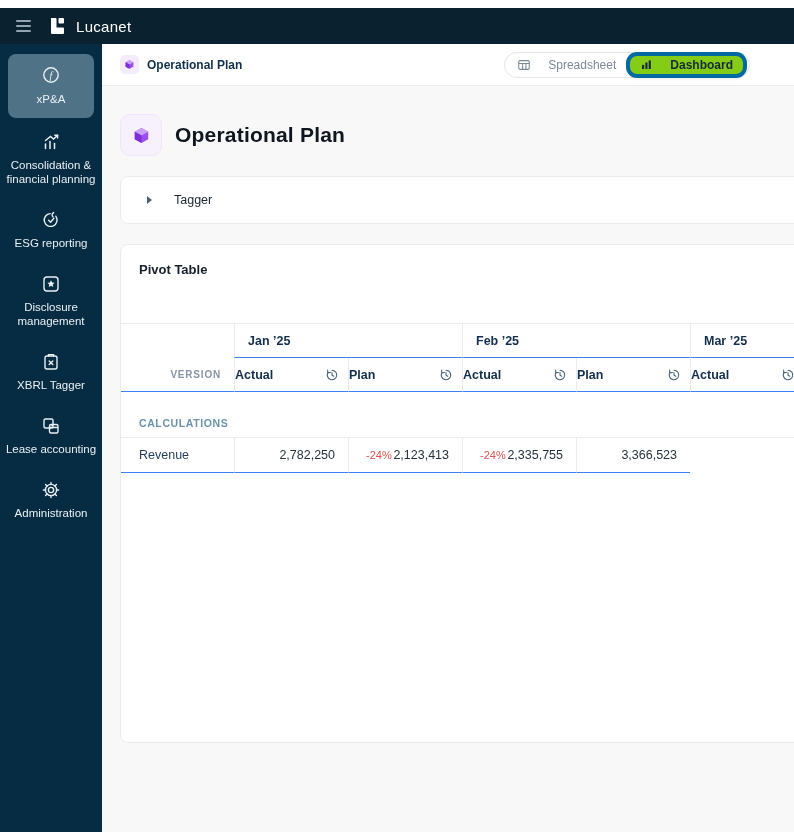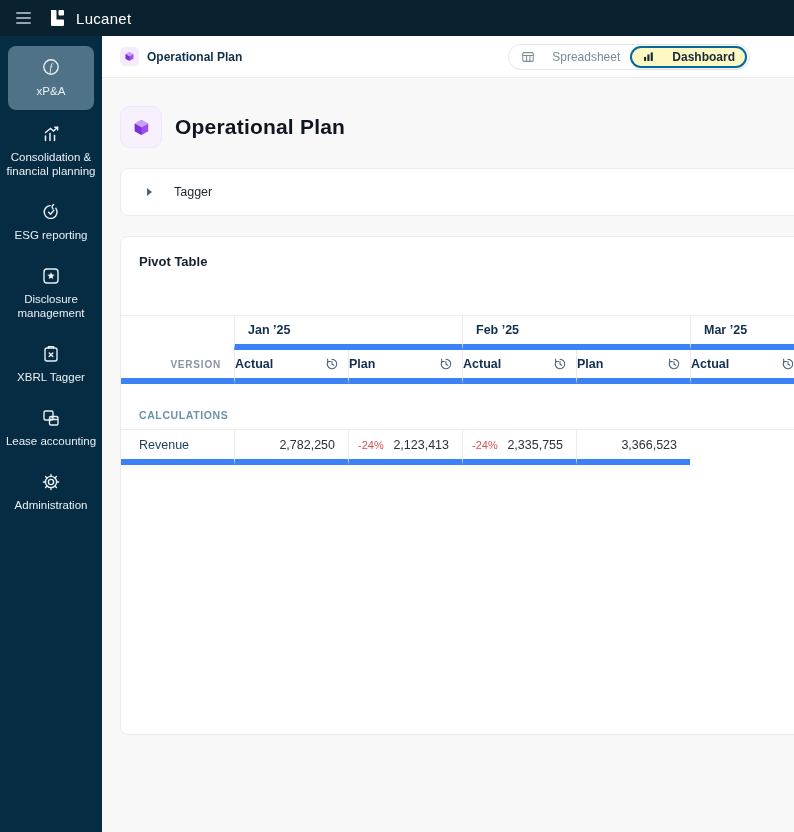--- a/index.html
+++ b/index.html
@@ -1,20 +1,20 @@
 <!DOCTYPE html>
 <html><head>
 <meta charset="utf-8">
 <style>
   * { margin:0; padding:0; box-sizing:border-box; }
   html,body { width:794px; height:832px; overflow:hidden; background:#fff;
               font-family:"Liberation Sans", sans-serif; }
 
   
-  .topbar { height:36px; background:#0a222f; display:flex; align-items:center; padding:0 16px; gap:16px; }
+  .topbar { height:36px; background:#0a222f; display:flex; align-items:center; padding:0 16px; gap:16px;margin-top:8px; }
   .hamburger { display:flex; flex-direction:column; gap:3px; cursor:pointer; }
   .hamburger span { width:15px; height:2px; background:#93a4b0; border-radius:1px; }
   .brand { display:flex; align-items:center; gap:9px; }
   .brand svg { display:block; }
   .brand-name { color:#fff; font-size:15px; font-weight:500; letter-spacing:.3px; }
 
   
   .app-body { display:flex; height:796px; }
   .sidebar { width:102px; background:#062c43; flex:0 0 102px; display:flex; flex-direction:column;
              align-items:center; padding-top:10px; }
@@ -34,21 +34,21 @@
   .crumb-tile { width:19px; height:19px; border-radius:5px; background:#f4ecfd; display:flex;
                 align-items:center; justify-content:center; }
   .crumb-label { font-size:12px; font-weight:700; color:#10304b; }
 
   .seg-control { display:flex; align-items:center; border:1px solid #e3e6e9; border-radius:14px;
                  background:#fff; padding:2px; height:26px; }
   .seg { display:flex; align-items:center; gap:17px; padding:2px 10px; font-size:12px; color:#7b8a99;
          border-radius:11px; cursor:pointer; white-space:nowrap; }
   .seg .sicon { display:flex; color:#8painva}
   .seg .sicon { display:flex; }
-  .seg.active { background:#fef9c3; border:2px solid #0369a1; color:#17293a; font-weight:700;
+  .seg.active { background:#84cc16; border:4px solid #0369a1; color:#17293a; font-weight:700;
                 box-shadow:0 1px 2px rgba(20,40,60,.08); }
 
   
   .content { padding-left:18px; }
   .title-row { display:flex; align-items:center; gap:13px; margin-top:28px; }
   .title-tile { width:42px; height:42px; border-radius:10px; background:#f7f1fd; border:1px solid #f0e5fc;
                 display:flex; align-items:center; justify-content:center; }
   .page-title { font-size:21px; font-weight:700; color:#0e1621; letter-spacing:.2px; }
 
   .card { background:#fff; border:1px solid #ebebeb; border-radius:8px; width:700px; }
@@ -58,32 +58,32 @@
 
   .pivot-card { margin-top:20px; height:499px; overflow:hidden; }
   .pivot-title { font-size:13px; font-weight:700; color:#15202b; padding:17px 18px 46px; }
 
   
   .ptable { width:683px; border-top:1px solid #ececec; font-size:12.5px; color:#26323c; }
   .trow { display:flex; }
   .cell { box-sizing:border-box; height:34px; display:flex; align-items:center; }
   .c-head { width:113px; flex:0 0 113px; }
   .c-data { width:114px; flex:0 0 114px; border-left:1px solid #ececec; }
-  .bb { border-bottom:6px solid #3b82f6; }
+  .bb { border-bottom:1px solid #3b82f6; }
   .month-cell { font-weight:700; color:#12304e; padding-left:13px; }
   .month-jan,.month-feb { width:228px; flex:0 0 228px; }
   .version-cell { justify-content:flex-end; padding-right:13px; font-size:10px; font-weight:600;
                   letter-spacing:.8px; color:#8795a5; }
   .vhead { position:relative; justify-content:flex-start; font-weight:700; color:#12304e; }
   .vhead .hicon { position:absolute; right:9px; top:50%; transform:translateY(-50%); color:#44607a; display:flex; }
   .spacer-row { height:16px; }
   .calc-row { height:30px; display:flex; align-items:center; padding-left:18px; border-bottom:1px solid #ececec;
               font-size:10.5px; font-weight:600; letter-spacing:.6px; color:#6b93ab; width:683px; }
   .rowlabel { padding-left:18px; font-weight:500; color:#1f3c5a; height:35px; }
-  .val-cell { height:35px; justify-content:flex-end; padding:0 13px 0 9px;text-align:right; }
+  .val-cell { height:35px; justify-content:flex-end; padding:0 13px 0 17px;text-align:right; }
   .delta { margin-right:auto; color:#d9524e; font-size:11px; }
 </style>
 </head>
 <body>
 
 <div class="topbar">
   <div class="hamburger">
       <span></span>
       <span></span>
       <span></span>

